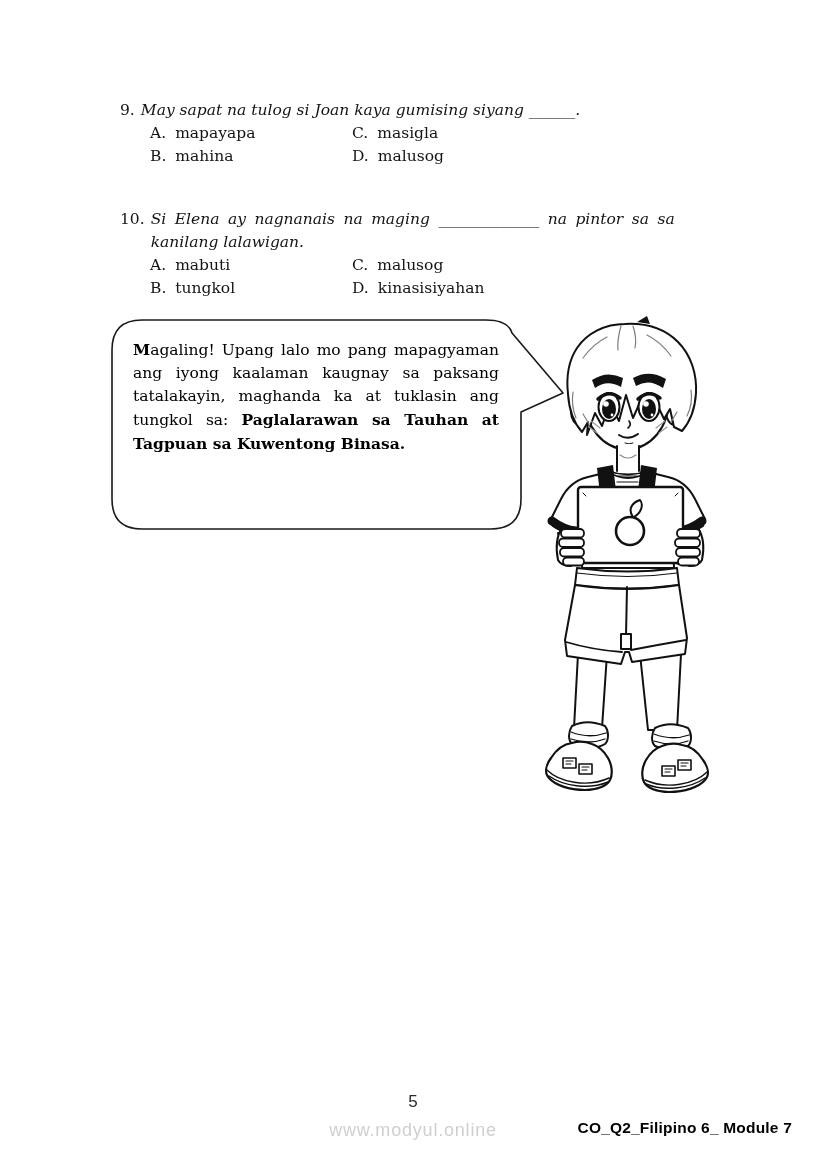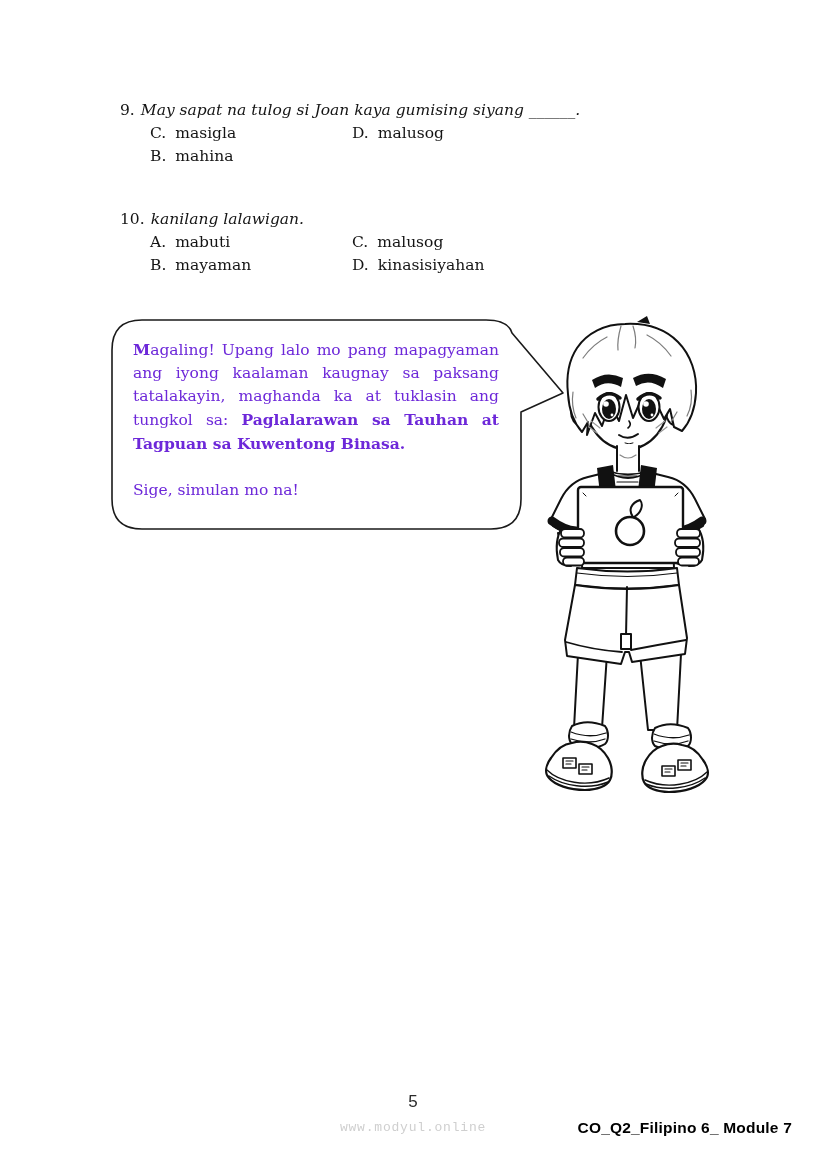--- a/index.html
+++ b/index.html
@@ -19,37 +19,37 @@
   .q-line.justify { white-space:normal; width:524px;
                     text-align:justify; text-align-last:justify; }
   .opts { display:grid; grid-template-columns:202px auto; margin-left:30px; }
   .opt-label { display:inline-block; margin-right:9px; }
   .question + .question { margin-top:40px; }
 
   
   .bubble-svg { position:absolute; left:104px; top:312px; }
   .bubble-text {
     position:absolute; left:133px; top:338px; width:366px;
-    font-size:15.5px; line-height:23px; text-align:justify; color:#6d28d9;
+    font-size:15.5px; line-height:23px; text-align:justify; color:#000000;
   }
   .bubble-text p { margin:0; }
   .bubble-text .closing { margin-top:23px; text-align:left; }
   .b { font-weight:bold; }
 
   
   .boy-svg { position:absolute; left:525px; top:314px; }
 
   
   .page-num {
     position:absolute; left:0; right:0; top:1092px; text-align:center;
     font-family:"Liberation Sans", sans-serif; font-size:17px; color:#2a2a2a;
   }
   .watermark {
     position:absolute; left:0; right:0; top:1120px; text-align:center;
-    font-family:Liberation Mono, monospace; font-size:13px;
+    font-family:Liberation Sans, sans-serif; font-size:18px;
     color:#cfcfcf; letter-spacing:0.8px;
   }
   .module-label {
     position:absolute; right:34px; top:1119px;
     font-family:"Liberation Sans", sans-serif; font-weight:bold;
     font-size:15.5px; color:#000000; letter-spacing:0.2px;
   }
 </style>
 </head>
 <body>
@@ -59,50 +59,51 @@
   <section class="questions">
 
     <div class="question">
       <div class="q-row">
         <span class="q-num">9.</span>
         <div class="q-body">
           <div class="q-line">May sapat na tulog si Joan kaya gumising siyang ______.</div>
         </div>
       </div>
       <div class="opts">
+        <span class="opt"><span class="opt-label">A.</span><span>mapayapa</span></span>
         <span class="opt"><span class="opt-label">C.</span><span>masigla</span></span>
+        <span class="opt"><span class="opt-label">B.</span><span>mahina</span></span>
         <span class="opt"><span class="opt-label">D.</span><span>malusog</span></span>
-        <span class="opt"><span class="opt-label">B.</span><span>mahina</span></span>
       </div>
     </div>
 
     <div class="question">
       <div class="q-row">
         <span class="q-num">10.</span>
         <div class="q-body">
+          <div class="q-line justify">Si Elena ay nagnanais na maging _____________ na pintor sa sa</div>
           <div class="q-line">kanilang lalawigan.</div>
         </div>
       </div>
       <div class="opts">
         <span class="opt"><span class="opt-label">A.</span><span>mabuti</span></span>
         <span class="opt"><span class="opt-label">C.</span><span>malusog</span></span>
-        <span class="opt"><span class="opt-label">B.</span><span>mayaman</span></span>
+        <span class="opt"><span class="opt-label">B.</span><span>tungkol</span></span>
         <span class="opt"><span class="opt-label">D.</span><span>kinasisiyahan</span></span>
       </div>
     </div>
   </section>
 
   <svg class="bubble-svg" width="470" height="228" viewBox="0 0 470 228">
     <path d="M 38,8 H 382 Q 404,8 408,21 L 459,81 L 417,100 L 417,187
              Q 417,217 387,217 H 38 Q 8,217 8,187 V 38 Q 8,8 38,8 Z" fill="#ffffff" stroke="#1a1a1a" stroke-width="1.6" stroke-linejoin="round"></path>
   </svg>
 
   <div class="bubble-text">
     <p><span class="b">M</span><span>agaling! Upang lalo mo pang mapagyaman ang iyong kaalaman kaugnay sa paksang tatalakayin, maghanda ka at tuklasin ang tungkol sa: </span><span class="b">Paglalarawan sa Tauhan at Tagpuan sa Kuwentong Binasa.</span></p>
-    <p class="closing">Sige, simulan mo na!</p>
   </div>
 
   <svg class="boy-svg" width="200" height="484" viewBox="0 0 200 484">
     <g fill="none" stroke="#111" stroke-width="2" stroke-linejoin="round" stroke-linecap="round">
 
       <ellipse cx="55" cy="98" rx="9" ry="13" fill="#fff"></ellipse>
       <ellipse cx="150" cy="98" rx="9" ry="13" fill="#fff"></ellipse>
       <path d="M 52,92 Q 49,98 53,104 M 152,92 Q 155,98 151,104" stroke-width="1.2"></path>
 
       <path d="M 60,84 C 60,114 78,134 102,136 C 126,134 144,114 144,84

